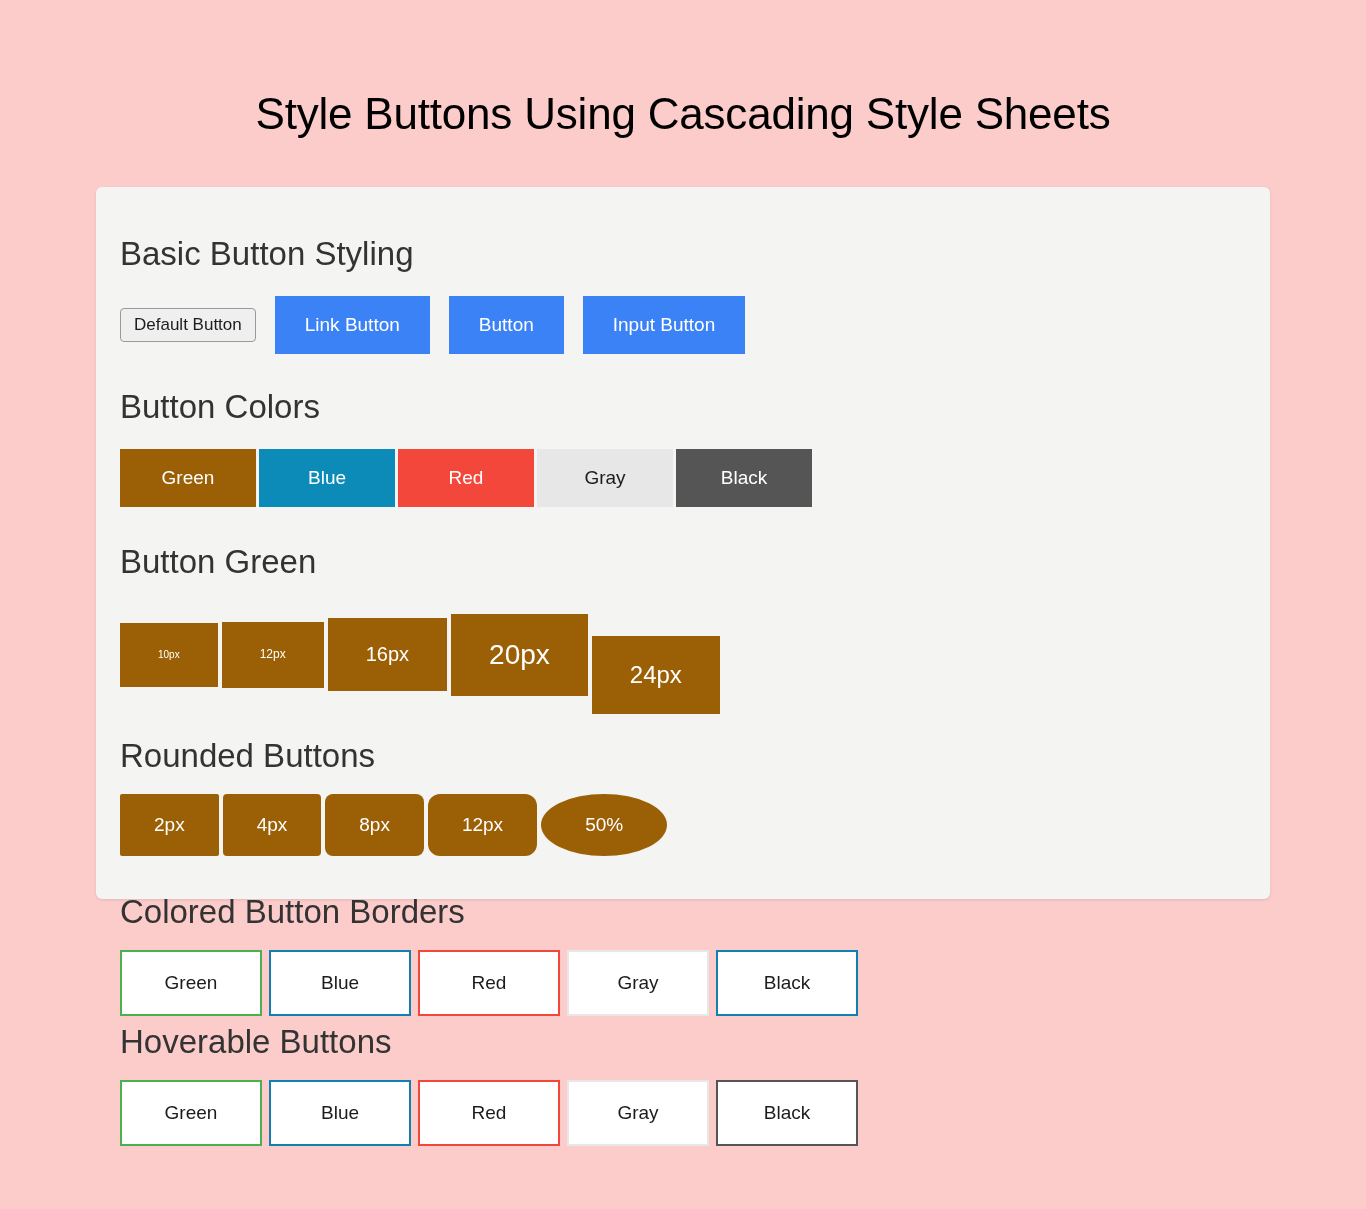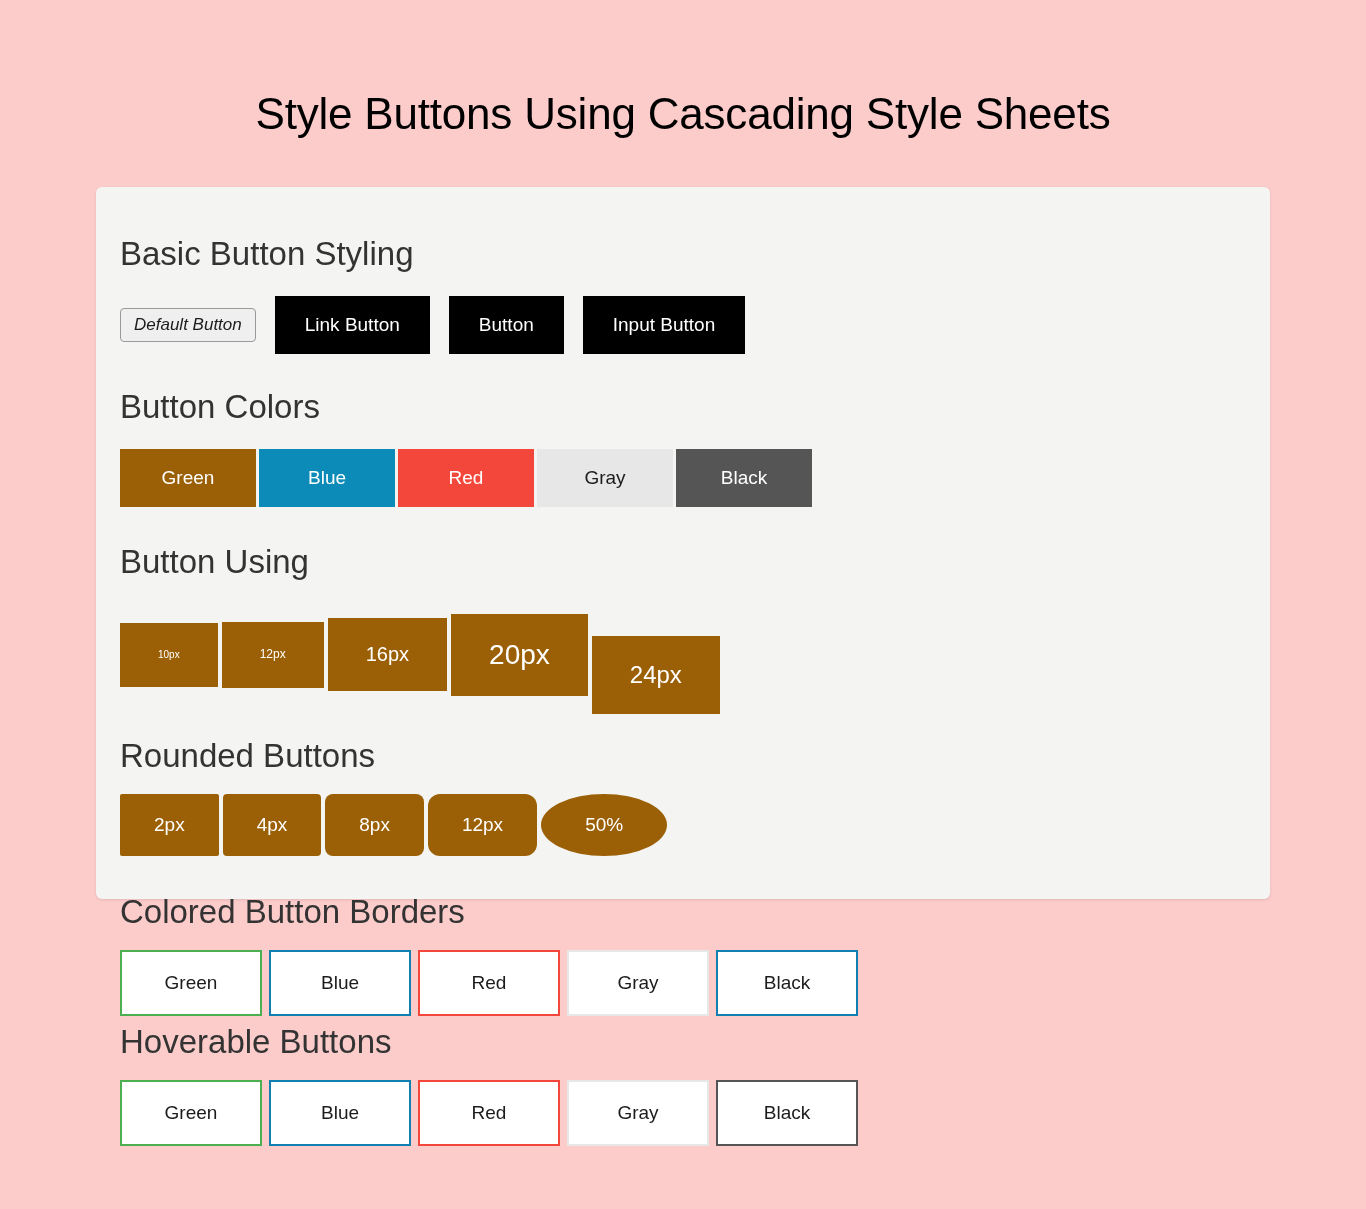--- a/index.html
+++ b/index.html
@@ -62,25 +62,24 @@
 
   .btn-default {
     font-family: "Liberation Sans", sans-serif;
     font-size: 17px;
     color: #1c1c1c;
     background: #efefef;
     border: 1px solid #9a9a9a;
     border-radius: 4px;
     padding: 7px 13px;
     line-height: 1.1;
-    font-style: italic;
   }
 
   .btn-brown {
-    background: #000000;
+    background: #3b82f6;
     color: #ffffff;
     border: none;
     font-family: "Liberation Sans", sans-serif;
     font-size: 19px;
     text-align: center;
     text-decoration: none;
     display: inline-block;
     padding: 18px 30px;
     line-height: 1.15;
     cursor: pointer;
@@ -200,21 +199,21 @@
     <div class="btn-row">
       <button class="btn-color c-green">Green</button>
       <button class="btn-color c-blue">Blue</button>
       <button class="btn-color c-red">Red</button>
       <button class="btn-color c-gray">Gray</button>
       <button class="btn-color c-black">Black</button>
     </div>
   </section>
 
   <section class="section sec-sizes">
-    <h2 class="section-title">Button Using</h2>
+    <h2 class="section-title">Button Green</h2>
     <div class="btn-row">
       <button class="btn-size s-10">10px</button>
       <button class="btn-size s-12">12px</button>
       <button class="btn-size s-16">16px</button>
       <button class="btn-size s-20">20px</button>
       <button class="btn-size s-24">24px</button>
     </div>
   </section>
 
   <section class="section sec-rounded">

